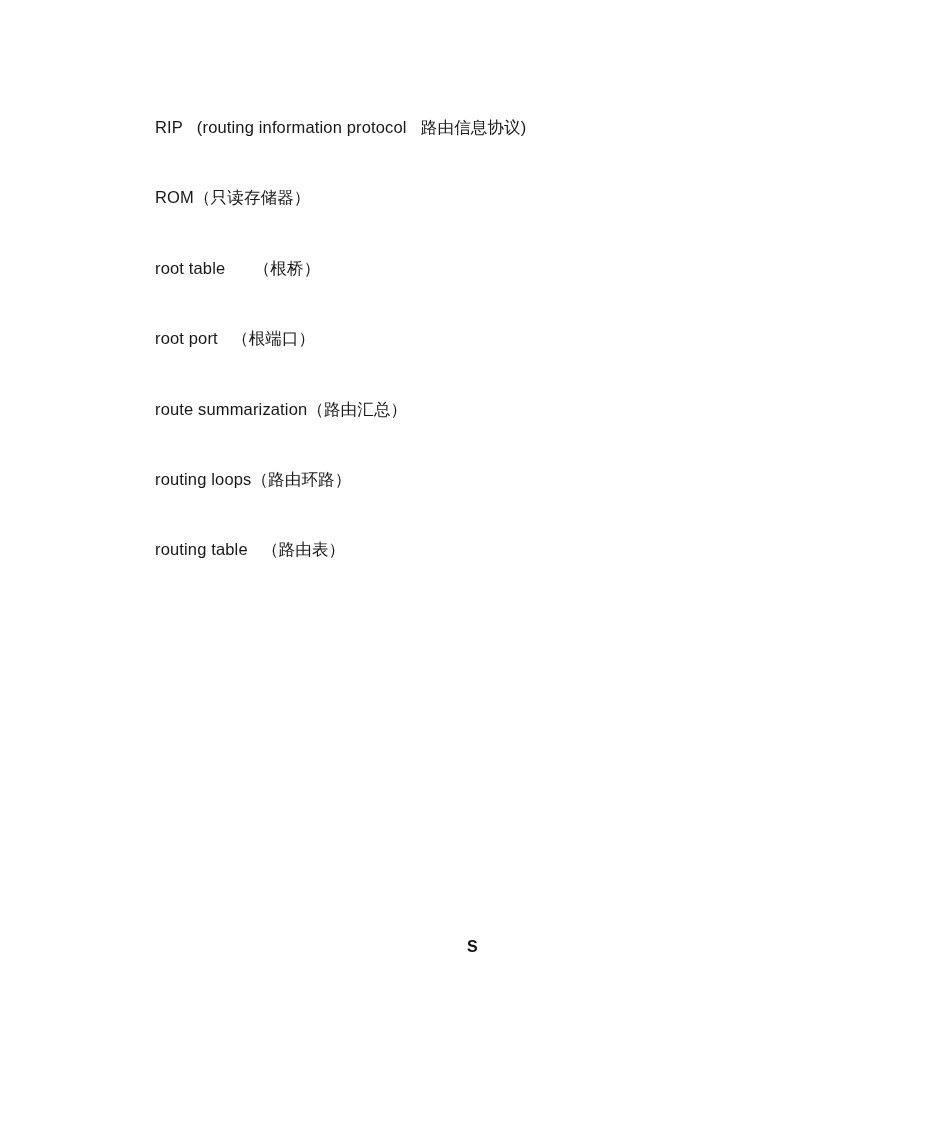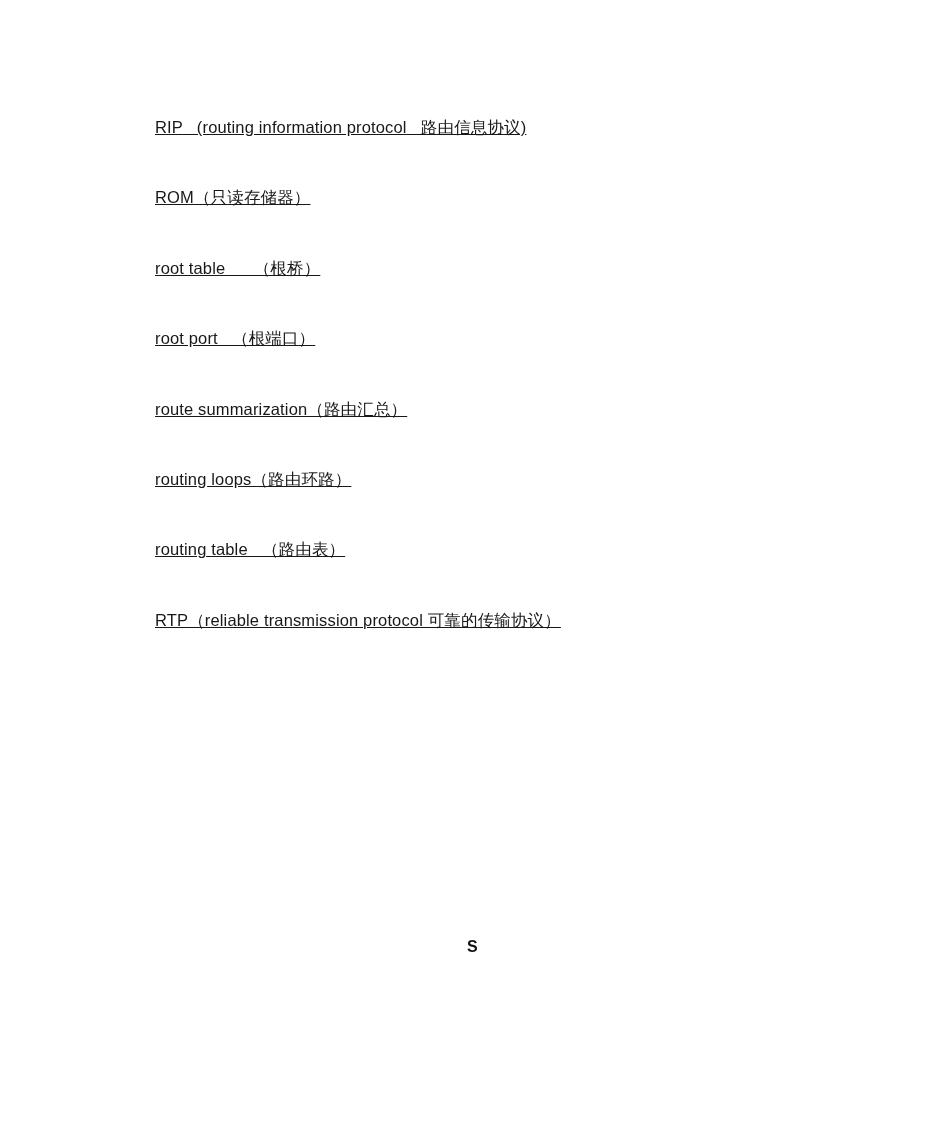--- a/index.html
+++ b/index.html
@@ -32,21 +32,20 @@
   }
 
   .entry {
     height: 70.4px;
     line-height: 70.4px;
     font-size: 16.5px;
     letter-spacing: 0.15px;
     color: #181818;
     white-space: pre;
     font-weight: normal;
-    text-decoration: underline;
   }
 
   .section-letter {
     position: absolute;
     left: 0;
     right: 0;
     top: 938px;
     text-align: center;
     font-size: 16px;
     font-weight: bold;
@@ -60,18 +59,17 @@
 <div class="page">
 
   <div class="glossary">
     <div class="entry">RIP   (routing information protocol   路由信息协议)</div>
     <div class="entry">ROM（只读存储器）</div>
     <div class="entry">root table      （根桥）</div>
     <div class="entry">root port   （根端口）</div>
     <div class="entry">route summarization（路由汇总）</div>
     <div class="entry">routing loops（路由环路）</div>
     <div class="entry">routing table   （路由表）</div>
-    <div class="entry">RTP（reliable transmission protocol 可靠的传输协议）</div>
   </div>
 
   <div class="section-letter">S</div>
 
 </div>
 
 </body></html>

